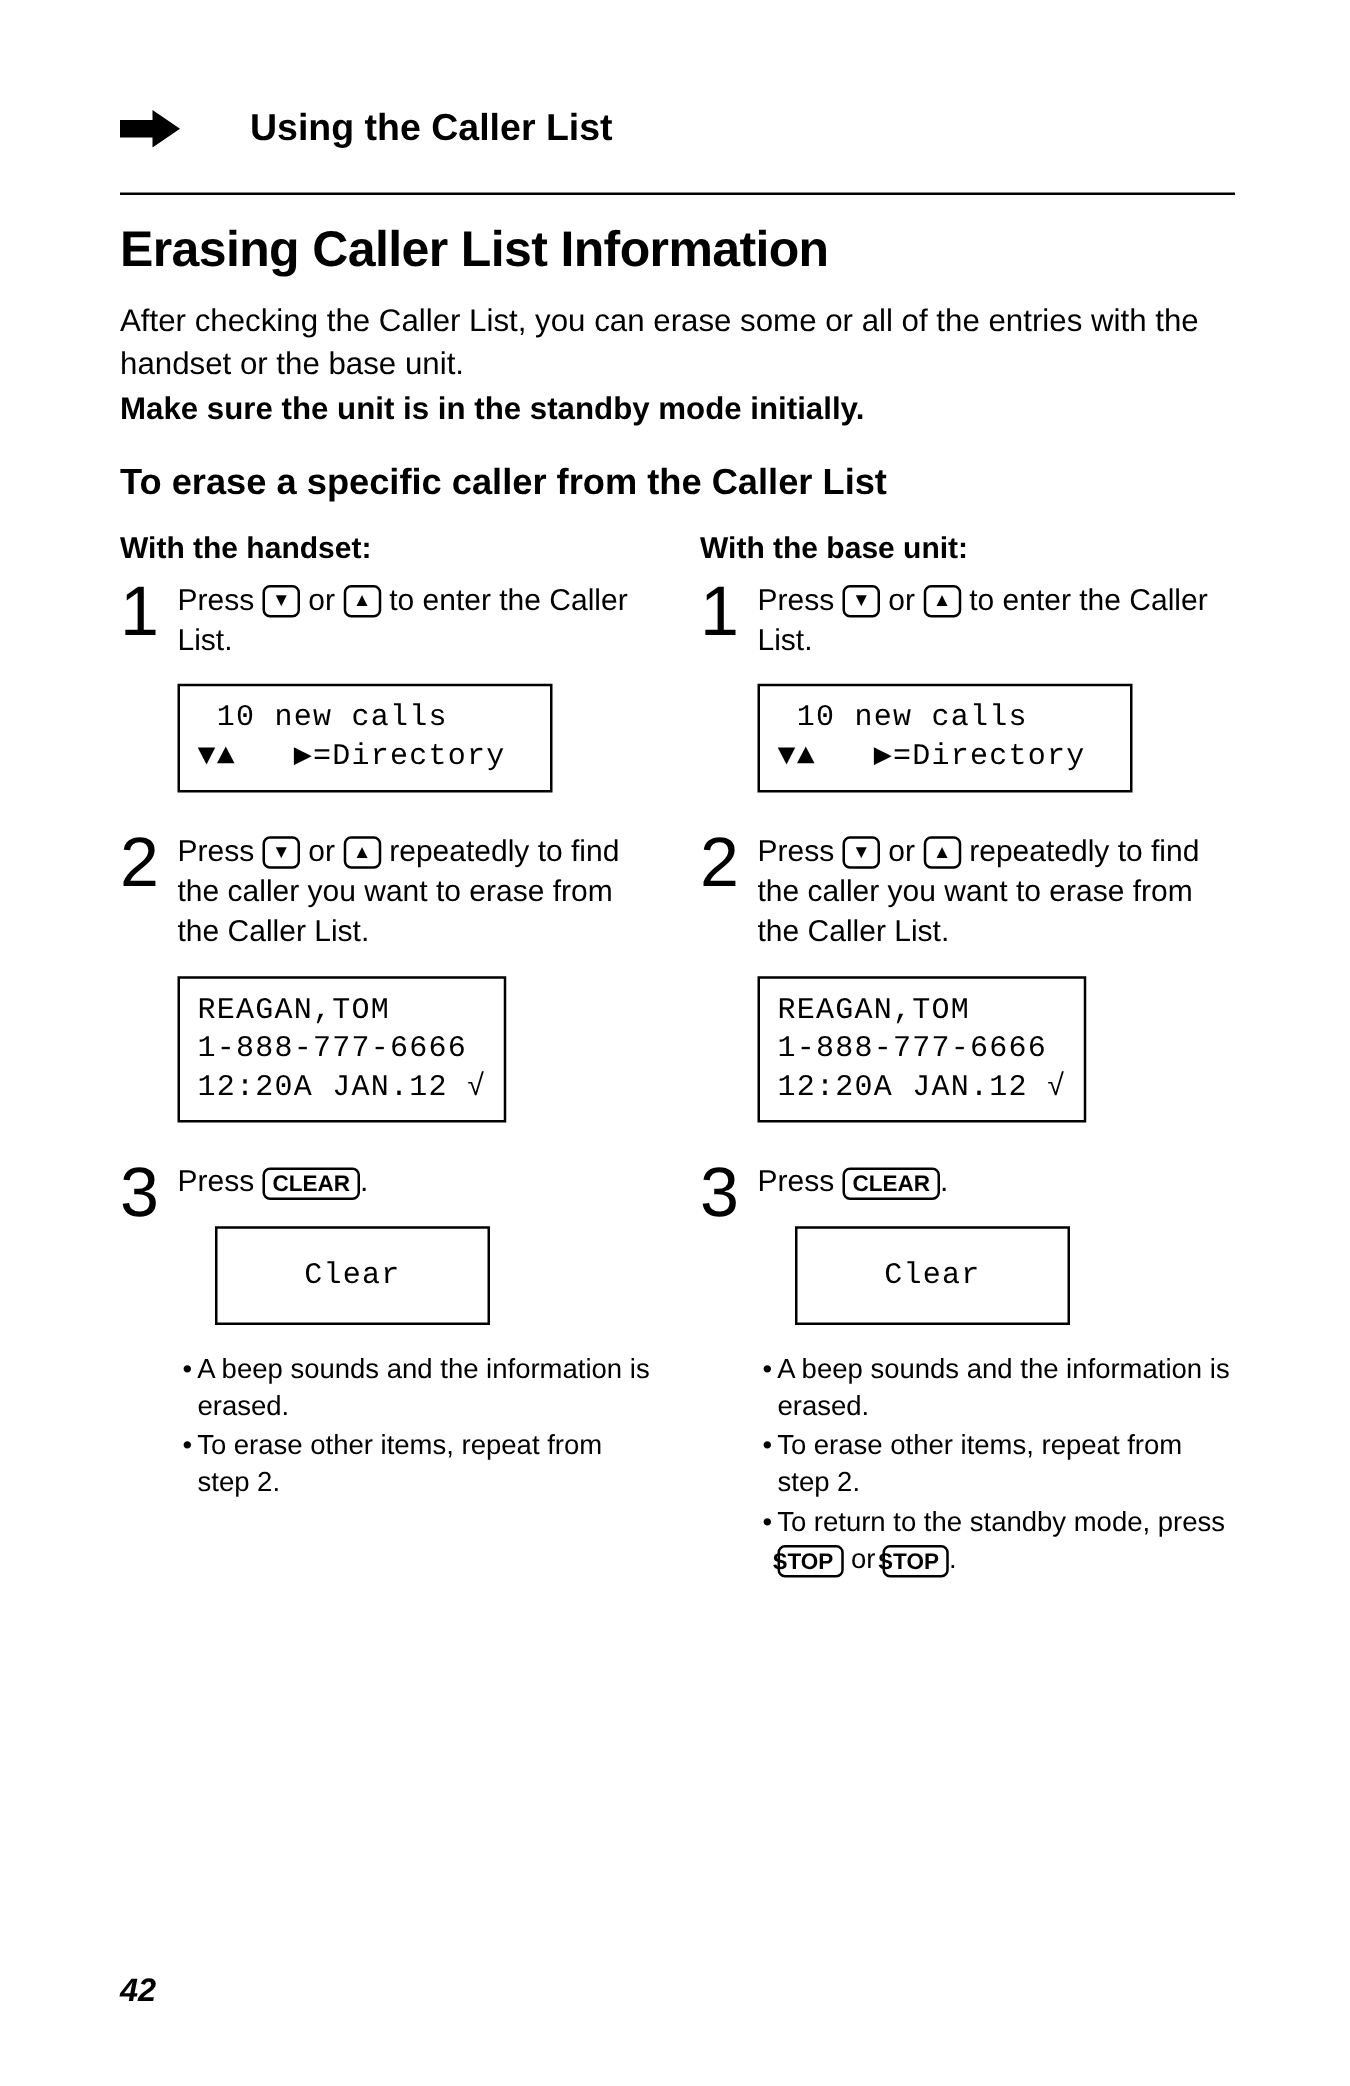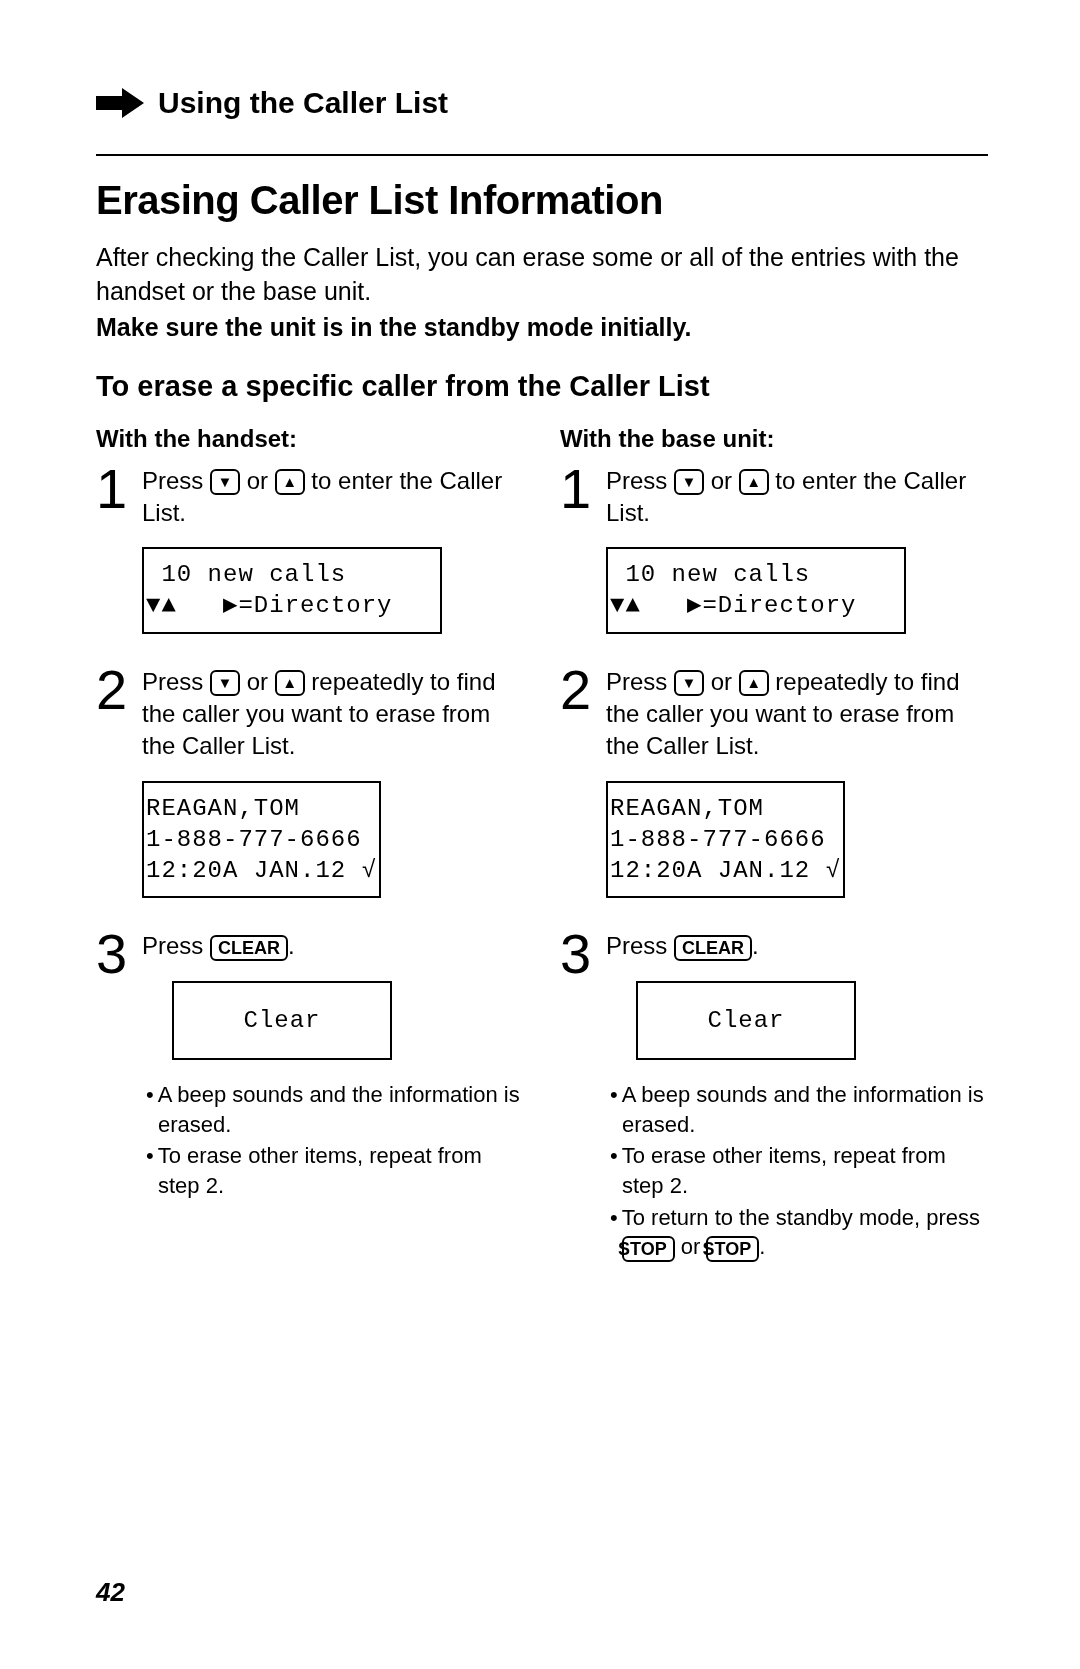--- a/index.html
+++ b/index.html
@@ -1,35 +1,35 @@
 <!DOCTYPE html>
 <html><head>
 <meta charset="utf-8">
 <style>
   * { box-sizing: border-box; margin: 0; padding: 0; }
   html, body { width: 1080px; height: 1669px; background: #fff; font-family: Arial, Helvetica, sans-serif; color: #000; }
   .page { padding: 86px 92px 0 96px; position: relative; height: 100%; }
-  .breadcrumb { display: flex; align-items: center; margin-bottom: 34px; }
+  .breadcrumb { display: flex; align-items: center; margin-bottom: 34px; gap: 42px; }
   .arrow-icon { width: 48px; height: 30px; display: inline-block; margin-right: 14px; }
   .breadcrumb-text { font-size: 30px; font-weight: bold; }
   .rule { border: 0; border-top: 2px solid #000; margin-bottom: 22px; }
   .title { font-size: 40px; font-weight: bold; margin-bottom: 18px; letter-spacing: -0.5px; }
   .intro { font-size: 25px; line-height: 1.35; margin-bottom: 4px; }
   .bold-note { font-size: 25px; font-weight: bold; margin-bottom: 28px; }
   .subheading { font-size: 29px; font-weight: bold; margin-bottom: 22px; }
   .columns { display: flex; gap: 36px; }
   .col { flex: 1; }
   .col-head { font-size: 24px; font-weight: bold; margin-bottom: 8px; }
   .step { display: flex; margin-bottom: 14px; }
   .step-num { font-size: 56px; font-weight: normal; line-height: 1; width: 46px; flex-shrink: 0; font-family: Arial, sans-serif; }
   .step-body { flex: 1; padding-top: 4px; }
   .step-text { font-size: 24px; line-height: 1.35; }
   .keycap { display: inline-flex; align-items: center; justify-content: center; border: 2px solid #000; border-radius: 6px; padding: 0 6px; height: 26px; font-size: 18px; vertical-align: middle; line-height: 1; font-weight: bold; }
   .keycap.sym { min-width: 30px; padding: 0; }
-  .lcd { border: 2px solid #000; font-family: "Courier New", monospace; font-size: 24px; line-height: 1.3; padding: 10px 2px; margin: 18px 0 14px 0; letter-spacing: 1px; white-space: pre; display: inline-block; }
+  .lcd { border: 2px solid #000; font-family: "Courier New", monospace; font-size: 24px; line-height: 1.3; padding: 10px 14px; margin: 18px 0 14px 0; letter-spacing: 1px; white-space: pre; display: inline-block; }
   .lcd.wide { min-width: 300px; }
   .lcd.center { text-align: center; min-width: 220px; padding: 22px 14px; margin-left: 30px; }
   .bullets { list-style: none; padding-left: 2px; margin-top: 6px; }
   .bullets li { font-size: 22px; line-height: 1.35; padding-left: 14px; text-indent: -12px; margin-bottom: 2px; }
   .bullets li::before { content: "•"; margin-right: 4px; }
   .page-num { position: absolute; bottom: 61px; left: 96px; font-size: 26px; font-weight: bold; font-style: italic; }
   .tri { font-size: 15px; line-height: 1; position: relative; top: -1px; }
 </style>
 </head>
 <body>

